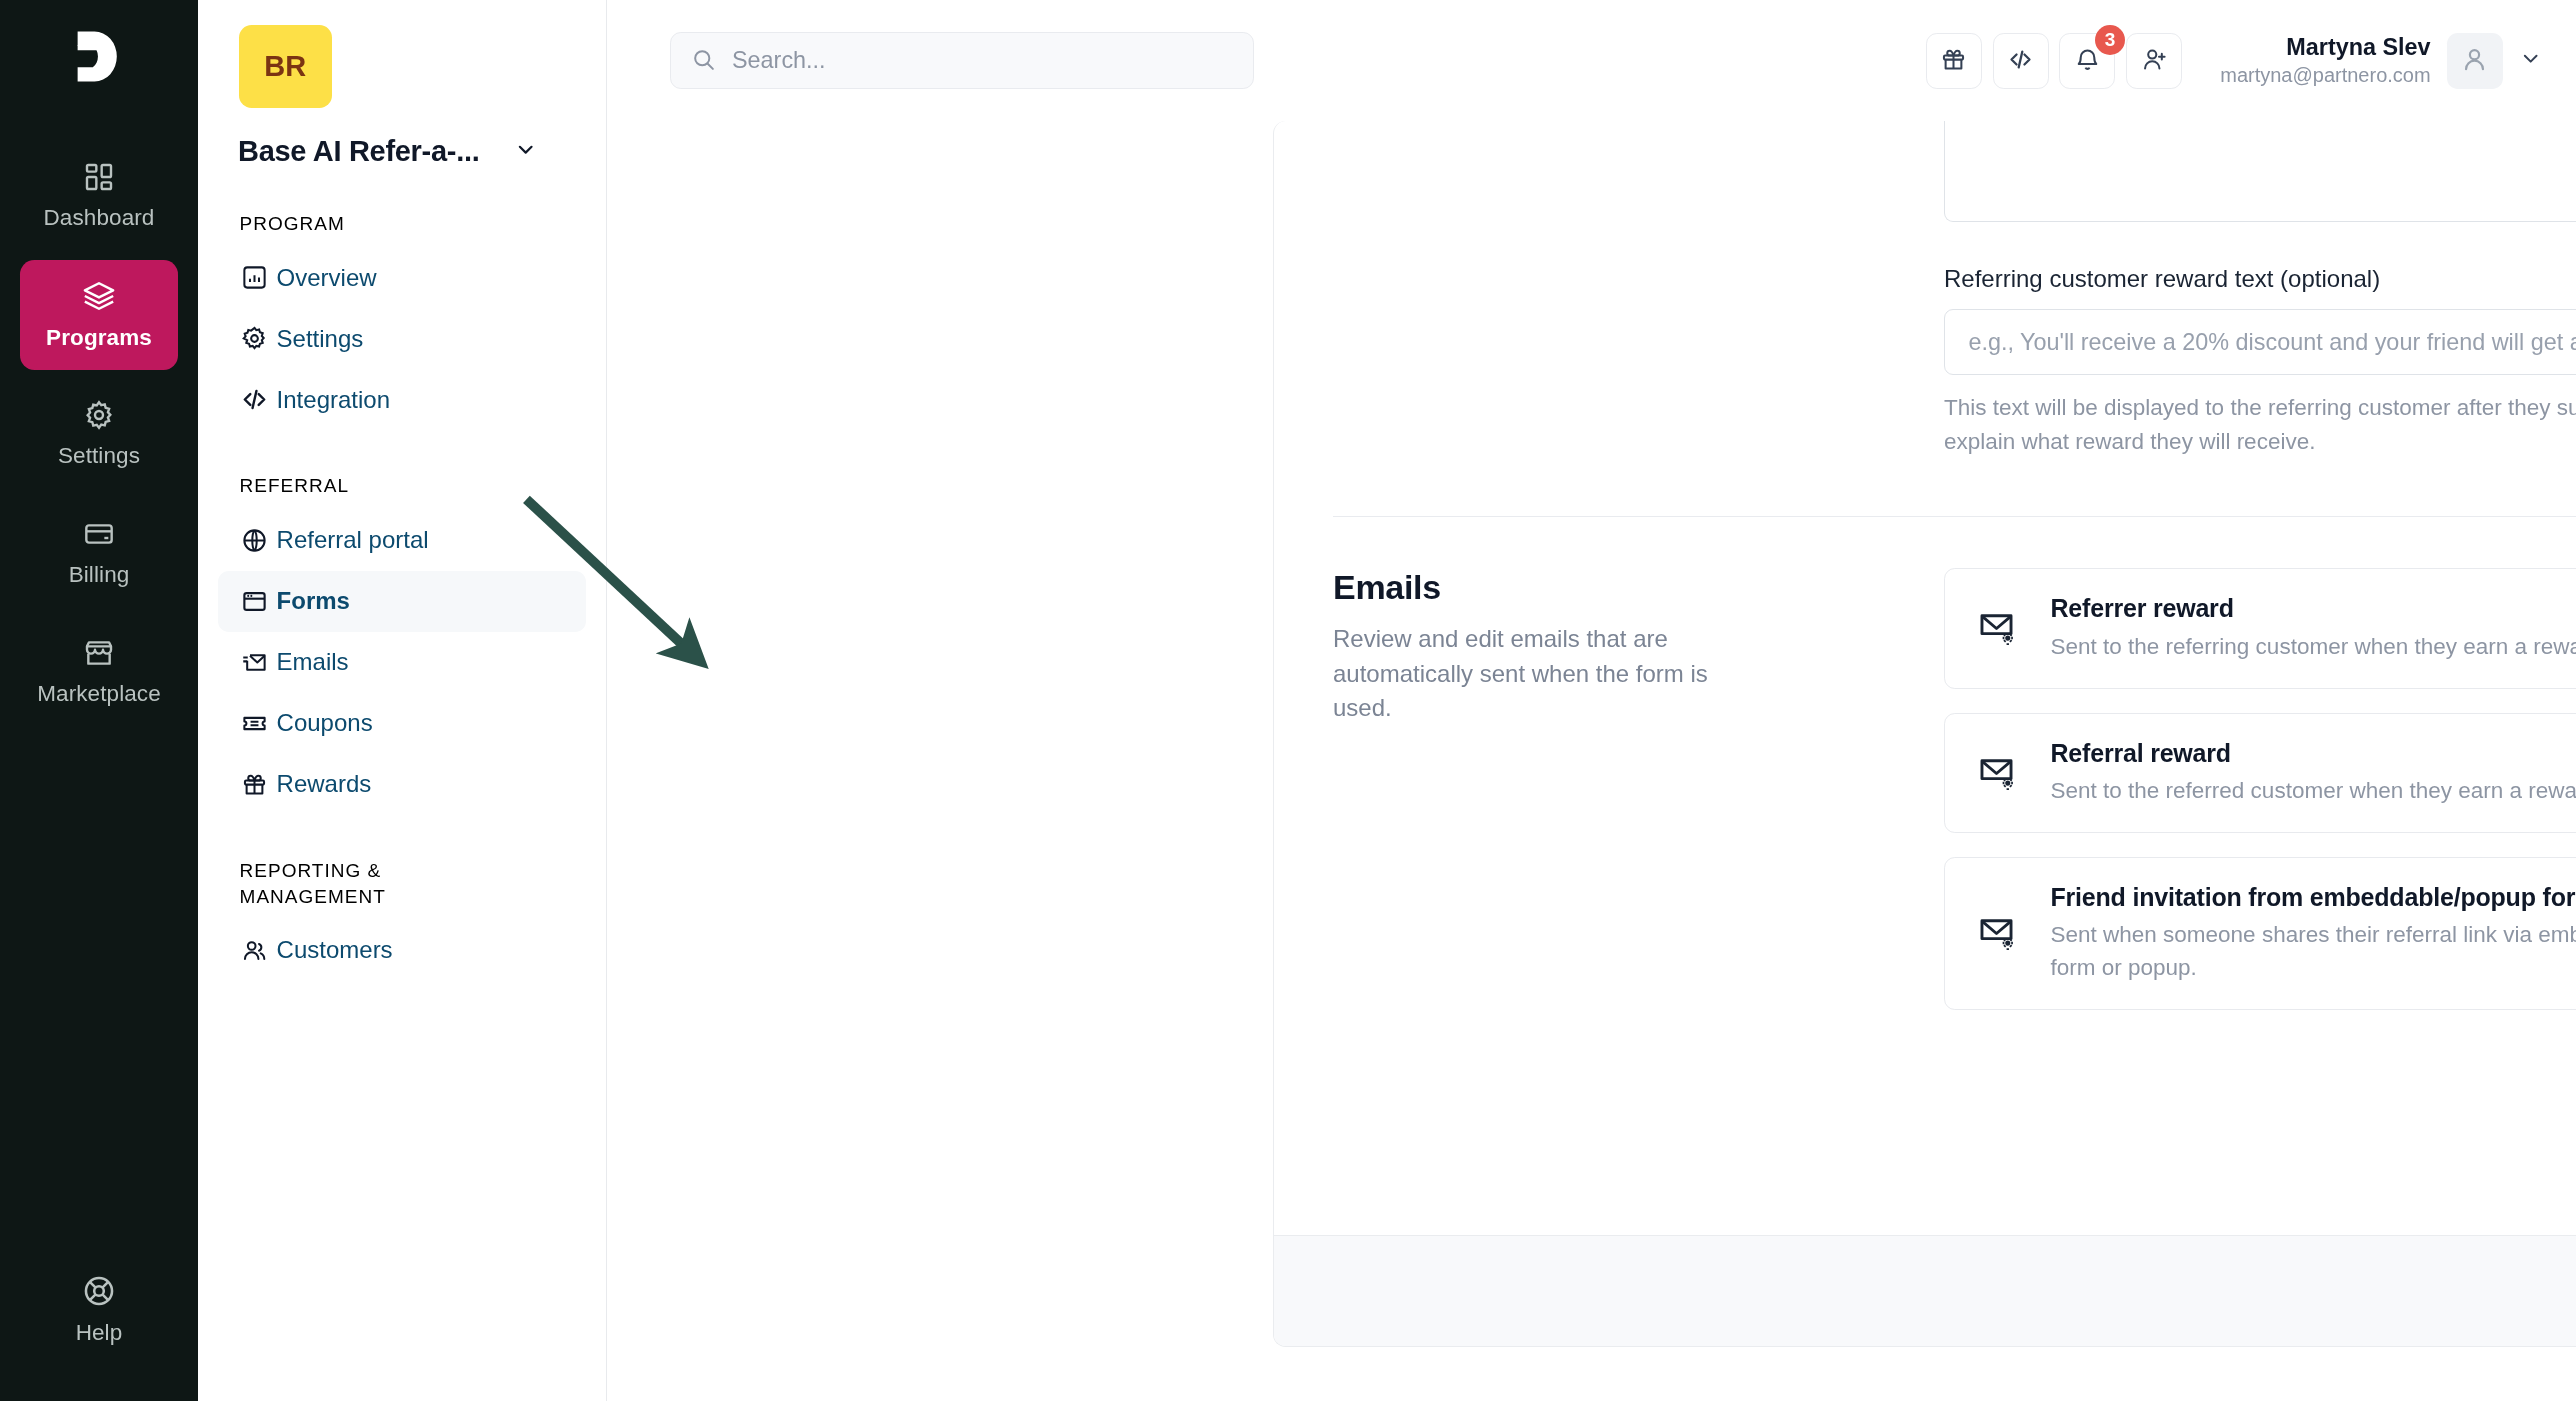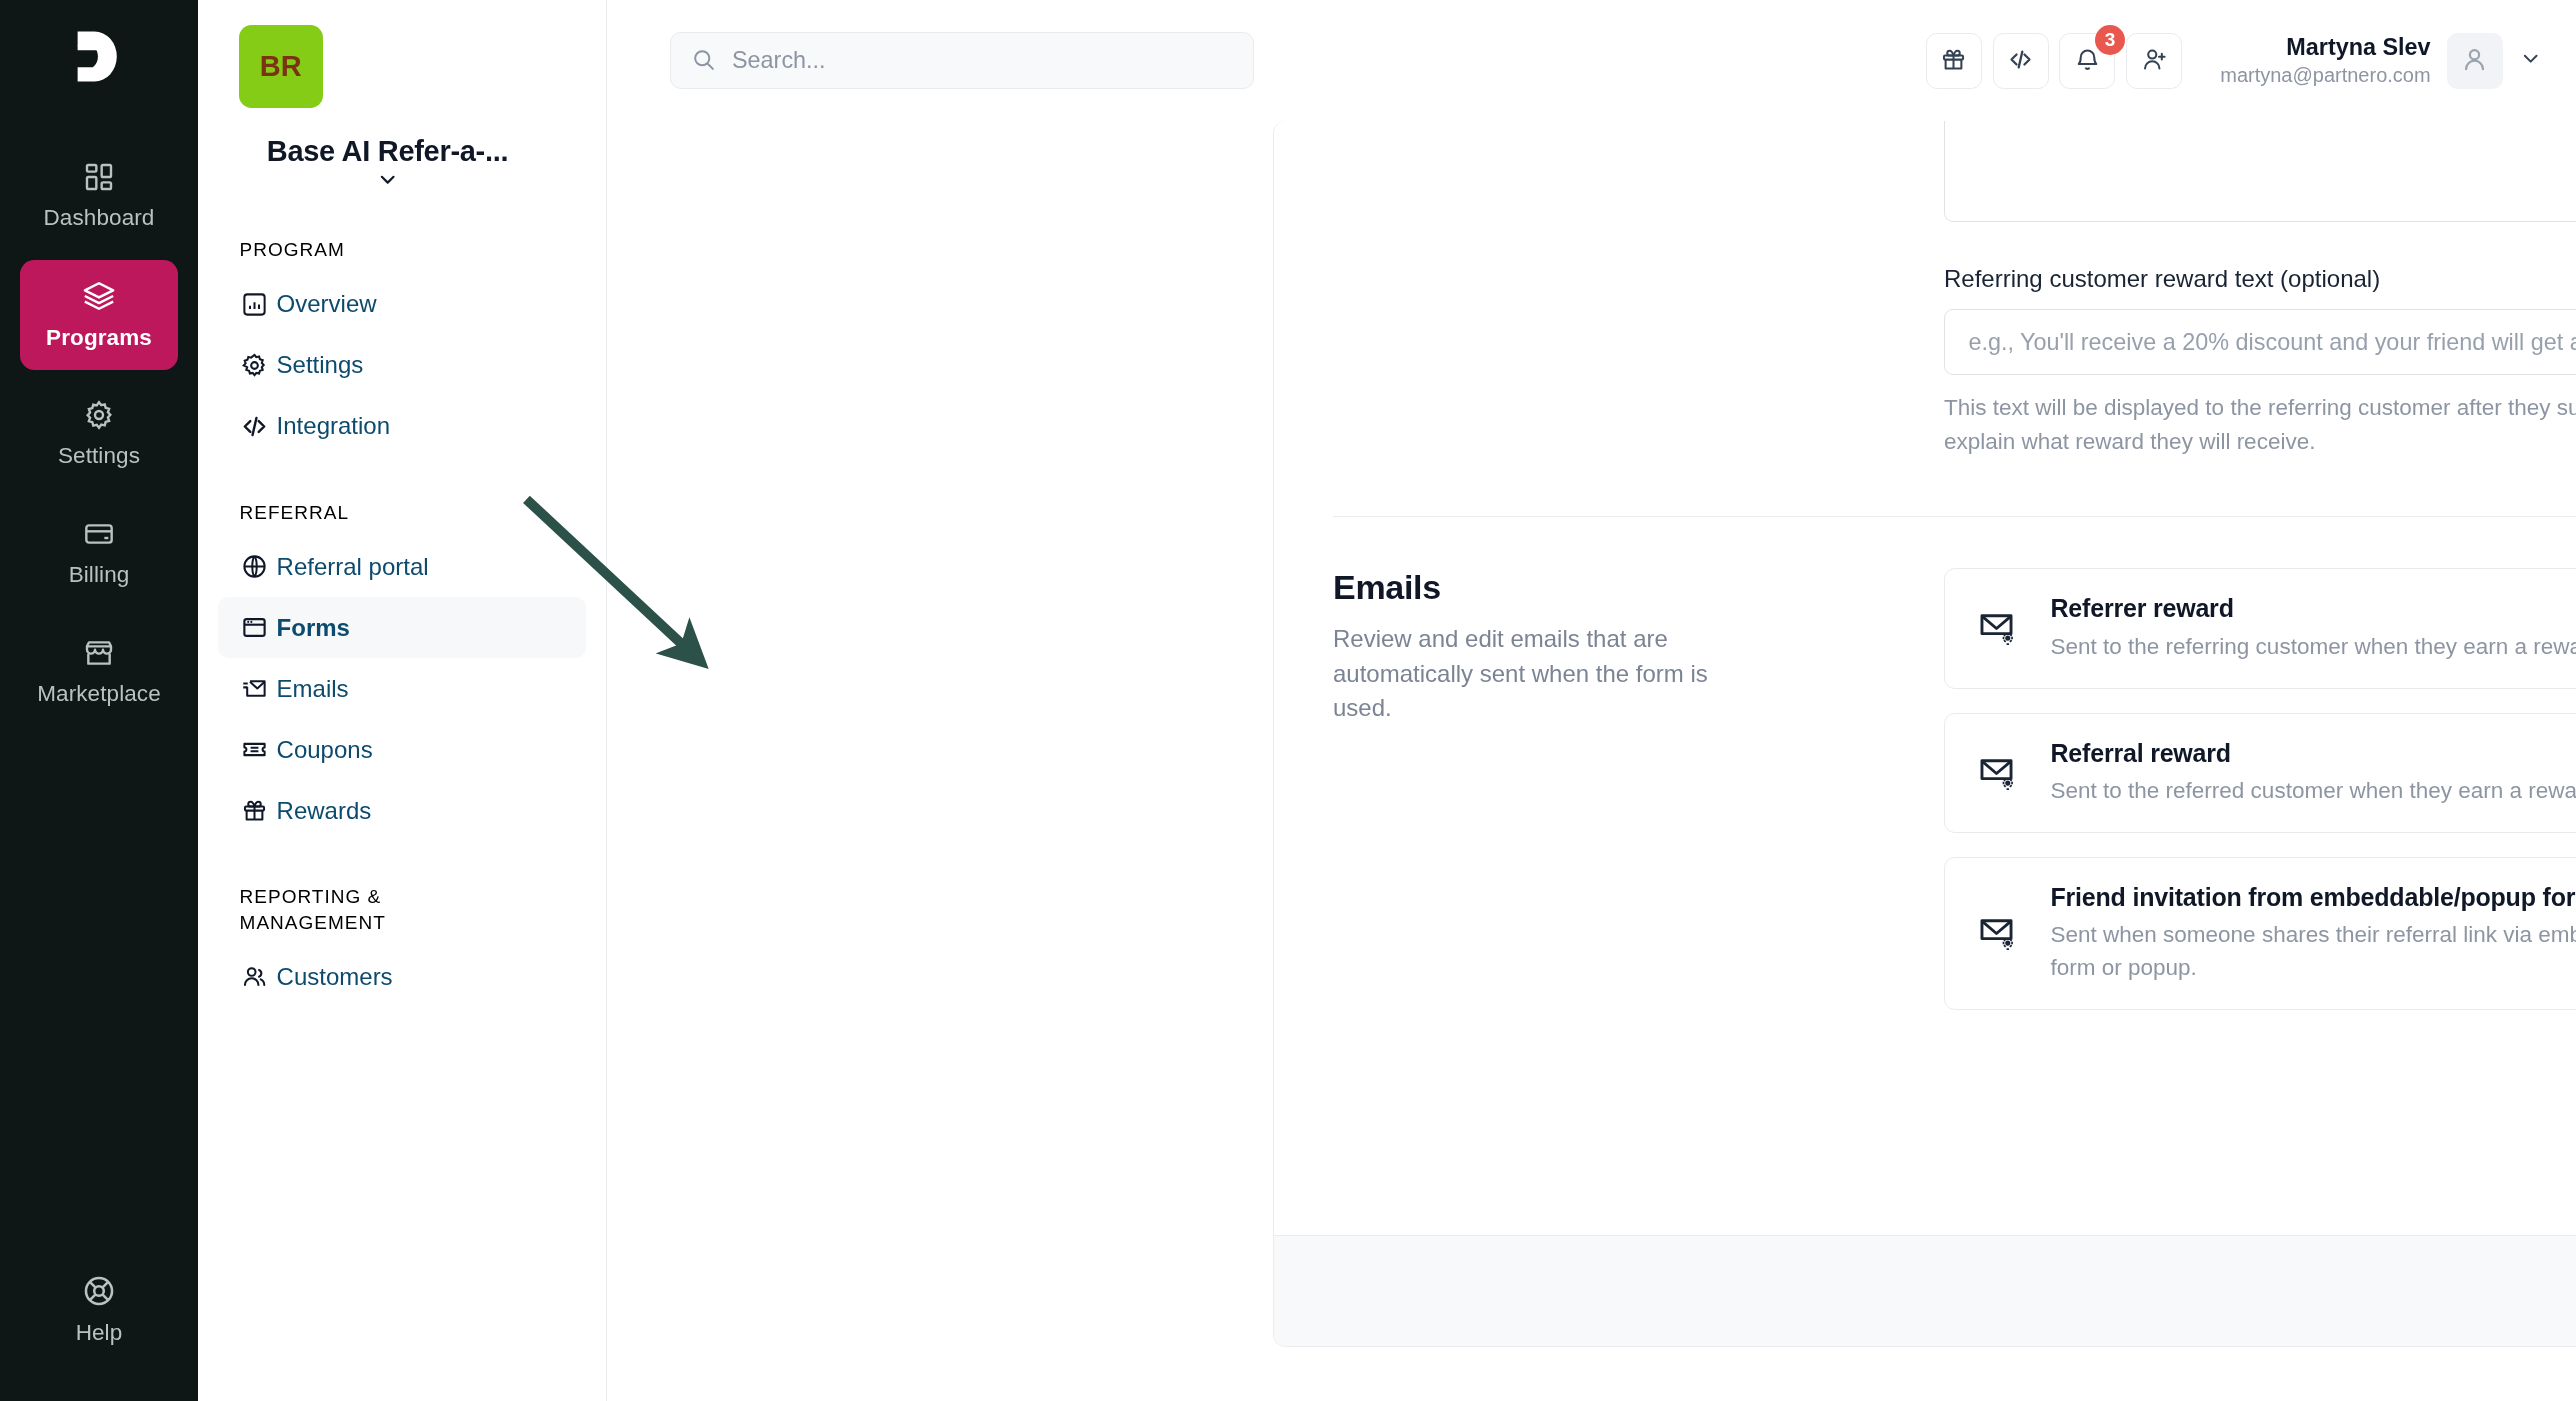--- a/index.html
+++ b/index.html
@@ -33,28 +33,28 @@
   .rail-spacer { flex: 1 1 auto; }
   .rail-help { margin-bottom: 36px; }
 
   
   .sidebar {
     width: 409px; flex: 0 0 409px; height: 1401px;
     background: #ffffff; border-right: 0.9px solid #e8eaed;
     padding: 0 20px; position: relative;
   }
   .brand-badge {
-    width: 84px; height: 83px; border-radius: 12.6px;
-    background: #84cc16; color: #7b3412;
+    width: 93px; height: 83px; border-radius: 12.6px;
+    background: #fde047; color: #7b3412;
     display: flex; align-items: center; justify-content: center;
     font-size: 29px; font-weight: 700; margin: 25px 0 0 20.7px;
   }
   .program-switch {
     display: flex; align-items: center; justify-content: space-between;
-    margin: 27px 0 0 20px; padding-right: 49px; cursor: pointer; flex-direction: column;
+    margin: 27px 0 0 20px; padding-right: 49px; cursor: pointer;
   }
   .program-name { font-size: 29px; font-weight: 700; color: #101828; letter-spacing: -0.3px; }
   .sb-group-title {
     font-size: 19px; font-weight: 400; color: #000000; letter-spacing: 1px;
     margin: 43px 0 10.8px 21.6px; line-height: 1.35; max-width: 216px;
   }
   .sb-item {
     display: flex; align-items: center; gap: 8px;
     height: 61px; padding: 0 16px 0 21.6px; border-radius: 10.8px;
     color: #0c4a6e; font-size: 24px; cursor: pointer;

